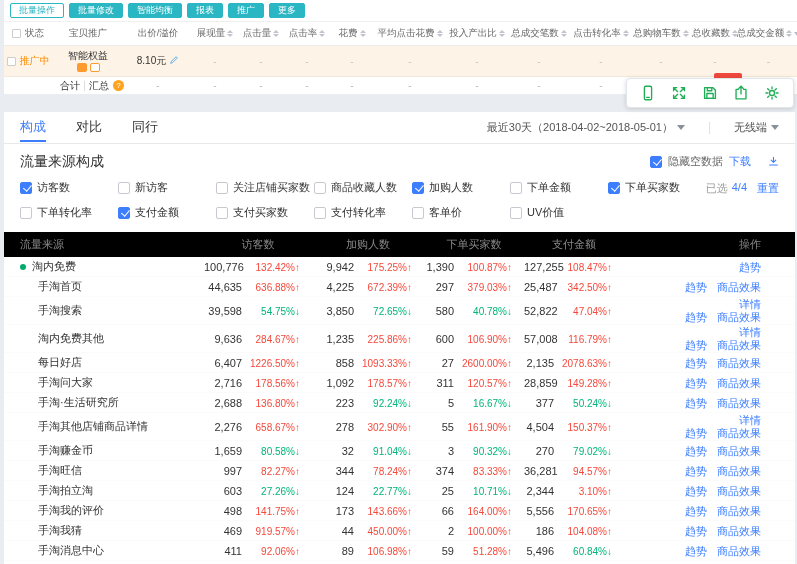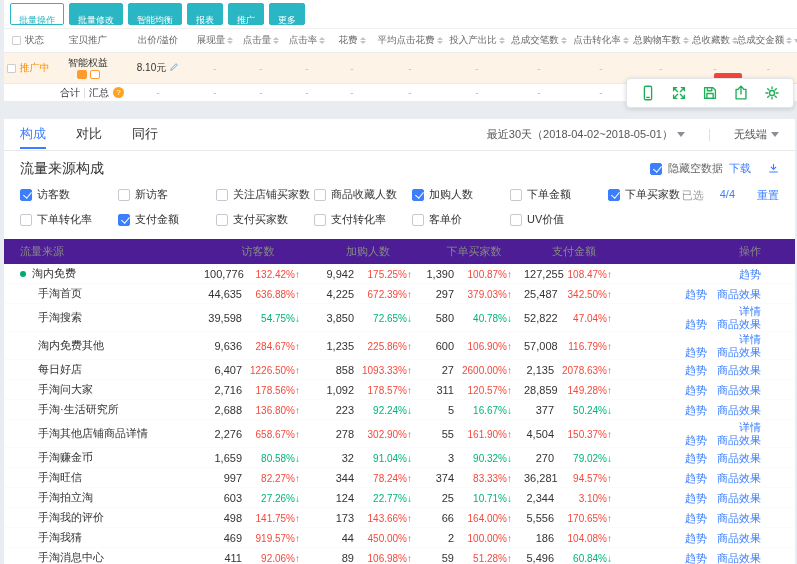--- a/index.html
+++ b/index.html
@@ -1,21 +1,21 @@
 <!DOCTYPE html>
 <html><head>
 <meta charset="utf-8">
 <style>
 *{box-sizing:border-box;margin:0;padding:0}
 html,body{width:797px;height:564px;overflow:hidden;background:#e9edf1;
   font-family:"Liberation Sans","DejaVu Sans",sans-serif;}
 
 .top{margin-left:4px;background:#fff;position:relative;padding-top:2px}
 .toolbar{display:flex;align-items:center;padding:1px 0 3px 6px}
-.tbtn{height:15px;font-size:9px;line-height:13px;padding:10px 8px;margin-right:5px;border-radius:2px;
+.tbtn{height:15px;font-size:9px;line-height:13px;padding:0 8px;margin-right:5px;border-radius:2px;
   background:#2bb6c3;color:#fff;border:1px solid #2bb6c3;cursor:pointer;font-family:inherit}
 .tbtn.outline{background:#fff;color:#2bb6c3}
 .tgrid{display:grid;grid-template-columns:48px 72px 68px 46px 46px 46px 44px 72px 62px 62px 62px 58px 50px 57px}
 .thead{border-top:1px solid #f0f0f0;border-bottom:1px solid #ebebeb}
 .th{font-size:9.5px;color:#666;display:flex;align-items:center;justify-content:center;height:23px;white-space:nowrap}
 .sort{display:inline-flex;flex-direction:column;margin-left:2px;row-gap:1px}
 .sort i{display:block;width:0;height:0;border-left:3px solid transparent;border-right:3px solid transparent}
 .sort .up{border-bottom:3px solid #c0c4cc}
 .sort .dn{border-top:3px solid #c0c4cc}
 .fcaret{width:0;height:0;border-left:3px solid transparent;border-right:3px solid transparent;border-top:4px solid #b8bcc4;margin-left:2px}
@@ -60,27 +60,27 @@
 .section-title{font-size:14px;color:#333}
 .title-right{margin-left:auto;display:flex;align-items:center;column-gap:6px;font-size:11px;color:#666}
 .cb{width:12px;height:12px;border:1px solid #c6cad0;border-radius:2px;background:#fff;position:relative;flex:none;cursor:pointer}
 .cb.on{background:#3d7eff;border-color:#3d7eff}
 .cb.on::after{content:"";position:absolute;left:3.5px;top:0.5px;width:3.5px;height:7px;
   border:solid #fff;border-width:0 1.5px 1.5px 0;transform:rotate(40deg)}
 .dl{color:#3d7eff;display:flex;align-items:center;column-gap:17px;cursor:pointer}
 .metrics{position:relative;padding:8px 16px 8px}
 .metric-grid{display:grid;grid-template-columns:repeat(7,98px);row-gap:10px}
 .metric{display:flex;align-items:center;column-gap:5px;font-size:11px;color:#333;cursor:pointer;white-space:nowrap}
-.selected-box{position:absolute;right:16px;top:9px;font-size:11px;color:#999;display:flex;column-gap:16px}
+.selected-box{position:absolute;right:16px;top:9px;font-size:11px;color:#999;display:flex;column-gap:4px}
 .sel-count{color:#3d7eff}
 .reset{color:#3d7eff;cursor:pointer;margin-left:6px}
 
 .flow-table{margin-top:4px}
 .ft-head{display:grid;grid-template-columns:200px 108px 112px 100px 100px 1fr;height:25px;
-  background:#4c1d95;align-items:center;font-size:11px;color:#888}
+  background:#000000;align-items:center;font-size:11px;color:#888}
 .h-source{padding-left:16px}
 .h-metric{text-align:center}
 .h-action{text-align:right;padding-right:34px}
 .ft-row{display:grid;grid-template-columns:200px 108px 112px 100px 100px 1fr;align-items:center;
   min-height:20px;padding:1px 0;font-size:11px;color:#333;border-bottom:1px solid #fbfbfb}
 .src{padding-left:16px;display:flex;align-items:center;column-gap:6px}
 .src.sub{padding-left:34px}
 .dot{width:6px;height:6px;border-radius:50%;background:#00aa6b;flex:none}
 .mcell{display:flex;justify-content:flex-end;align-items:flex-end;padding-right:12px}
 .num{flex:1;text-align:right;color:#333}

